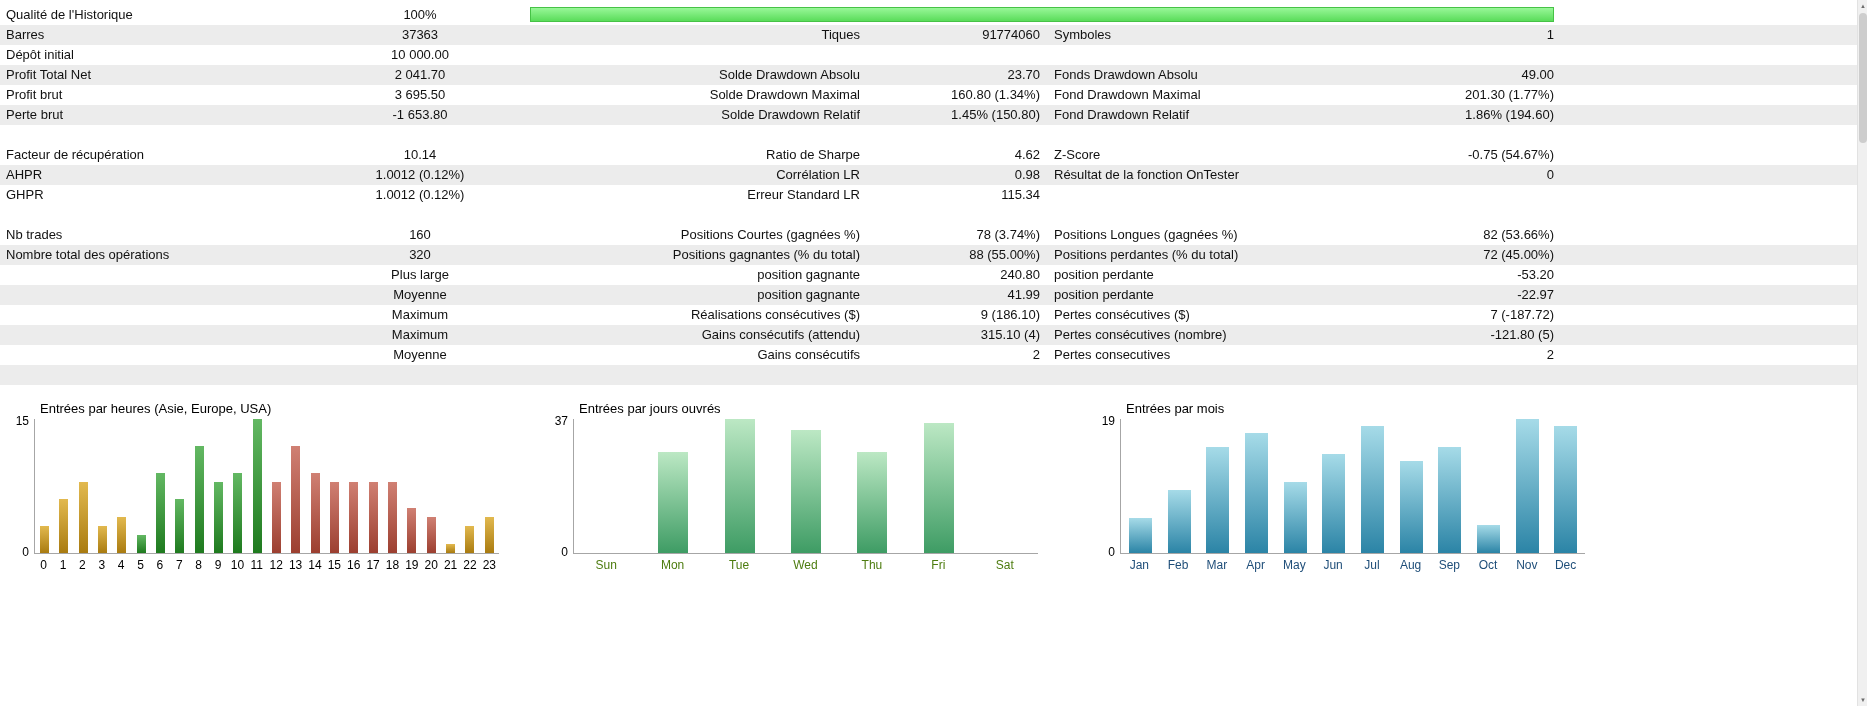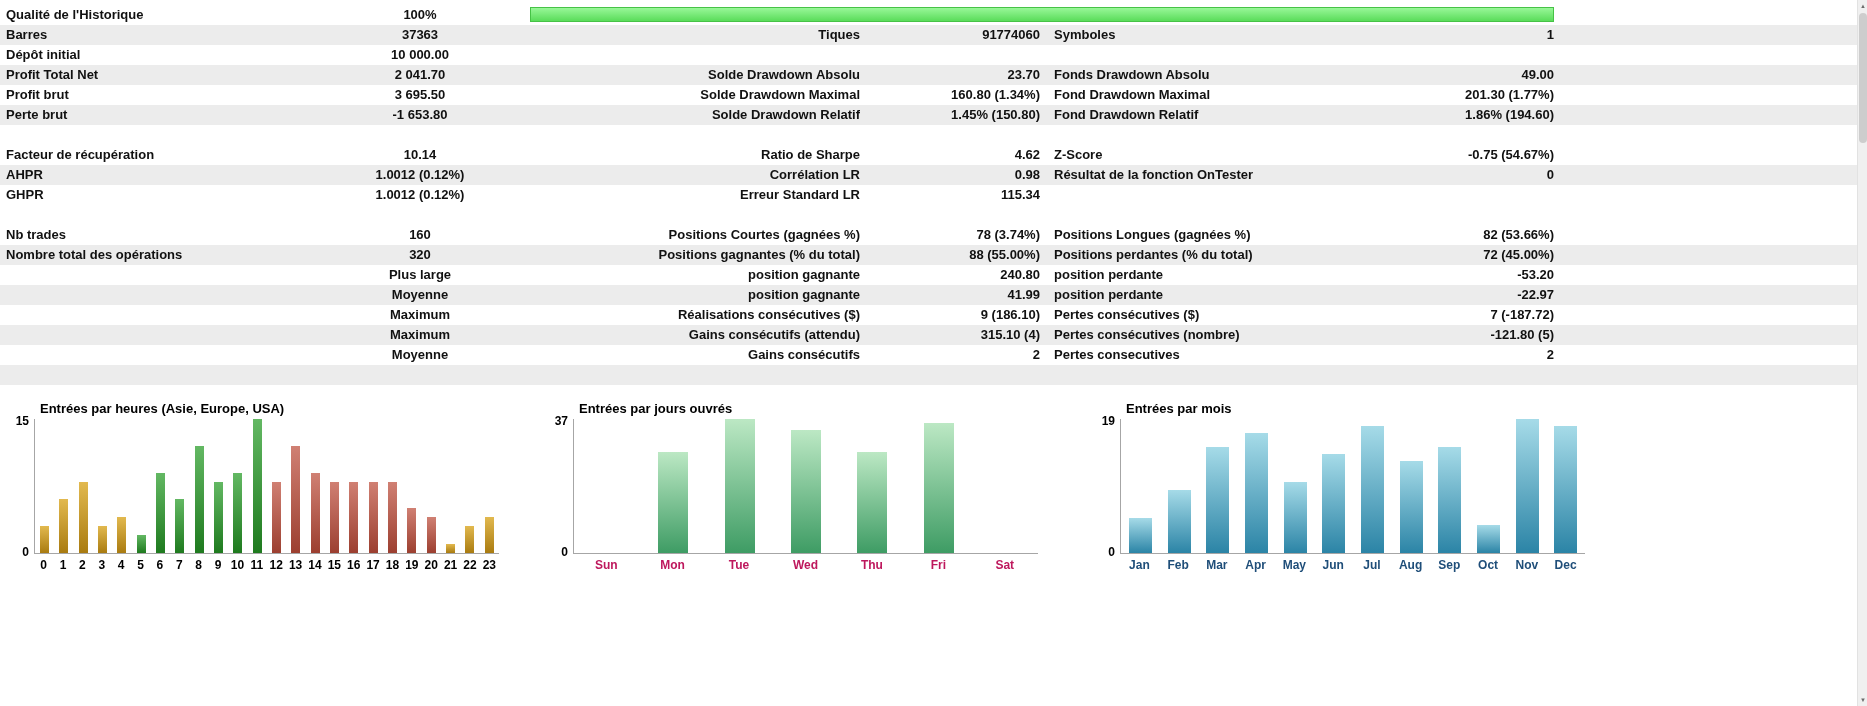--- a/index.html
+++ b/index.html
@@ -3,21 +3,21 @@
 <meta charset="utf-8">
 <style>
   * { margin:0; padding:0; box-sizing:border-box; }
   html,body { background:#ffffff; }
   body {
     width:1867px; height:706px;
     font-family:"Liberation Sans", sans-serif;
     font-size:13px; color:#111;
     position:relative; overflow:hidden;
   }
-  .content { position:absolute; left:0; top:0; width:1857px;font-weight:bold; }
+  .content { position:absolute; left:0; top:0; width:1857px; }
 
   
   .stats { padding-top:5px; }
   .trow { display:flex; height:20px; line-height:20px; white-space:nowrap; }
   .trow.gray { background:#ececec; }
   .cl { overflow:hidden; }
   .l1 { width:340px; padding-left:6px; }
   .v1 { width:160px; text-align:center; }
   .s1 { width:30px; }
   .l2 { width:330px;text-align:right; }
@@ -45,21 +45,21 @@
     border-left:1px solid #a6a6a6; border-bottom:1px solid #a6a6a6;
     display:flex; align-items:flex-end;
   }
   .slot { flex:1; height:100%; display:flex; justify-content:center; align-items:flex-end; }
   .bar { width:9px; }
   .chart2 .bar { width:30px; }
   .chart3 .bar { width:23px; }
   .xlabels { display:flex; margin-left:26px; width:465px; margin-top:4px; font-size:12px; }
   .xlabels span { flex:1; text-align:center; overflow:hidden; }
   .chart1 .xlabels { color:#000; }
-  .chart2 .xlabels { color:#be185d; }
+  .chart2 .xlabels { color:#4d7c0f; }
   .chart3 .xlabels { color:#1f4e79; }
 
   
   .scrollbar {
     position:absolute; right:0; top:0; width:10px; height:706px;
     background:#f0f0f0; border-left:1px solid #e2e2e2;
   }
   .sb-arrow { width:10px; height:12px; font-size:6px; line-height:12px;
     text-align:center; color:#6b6b6b; }
   .sb-arrow.down { position:absolute; bottom:0; }

